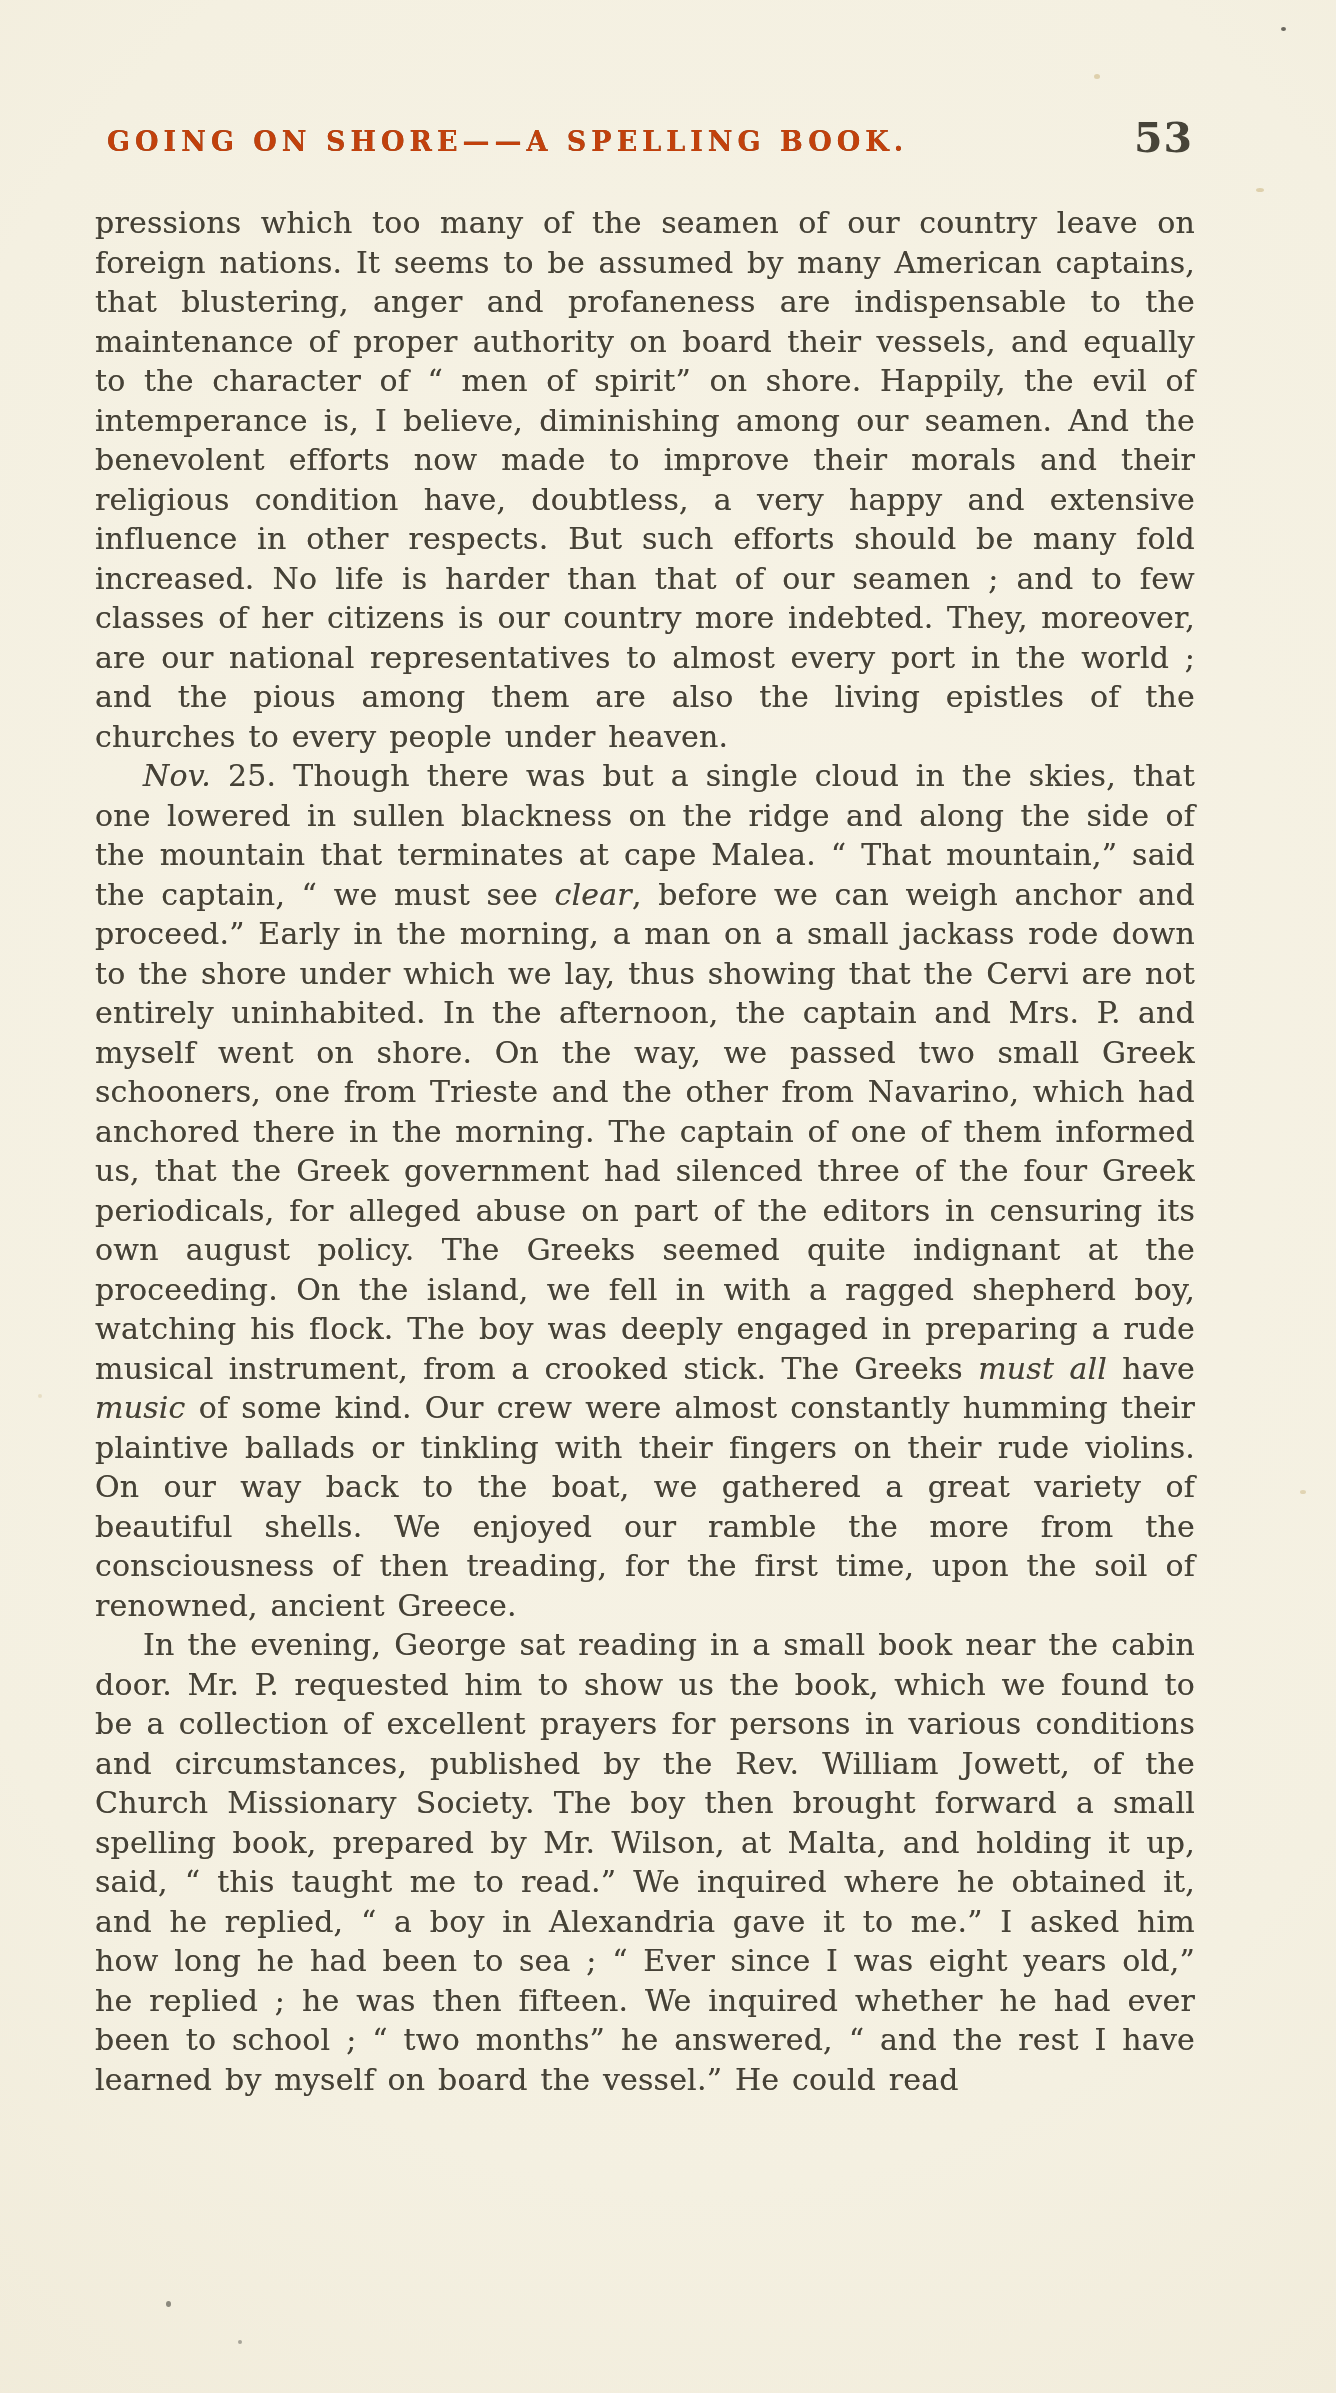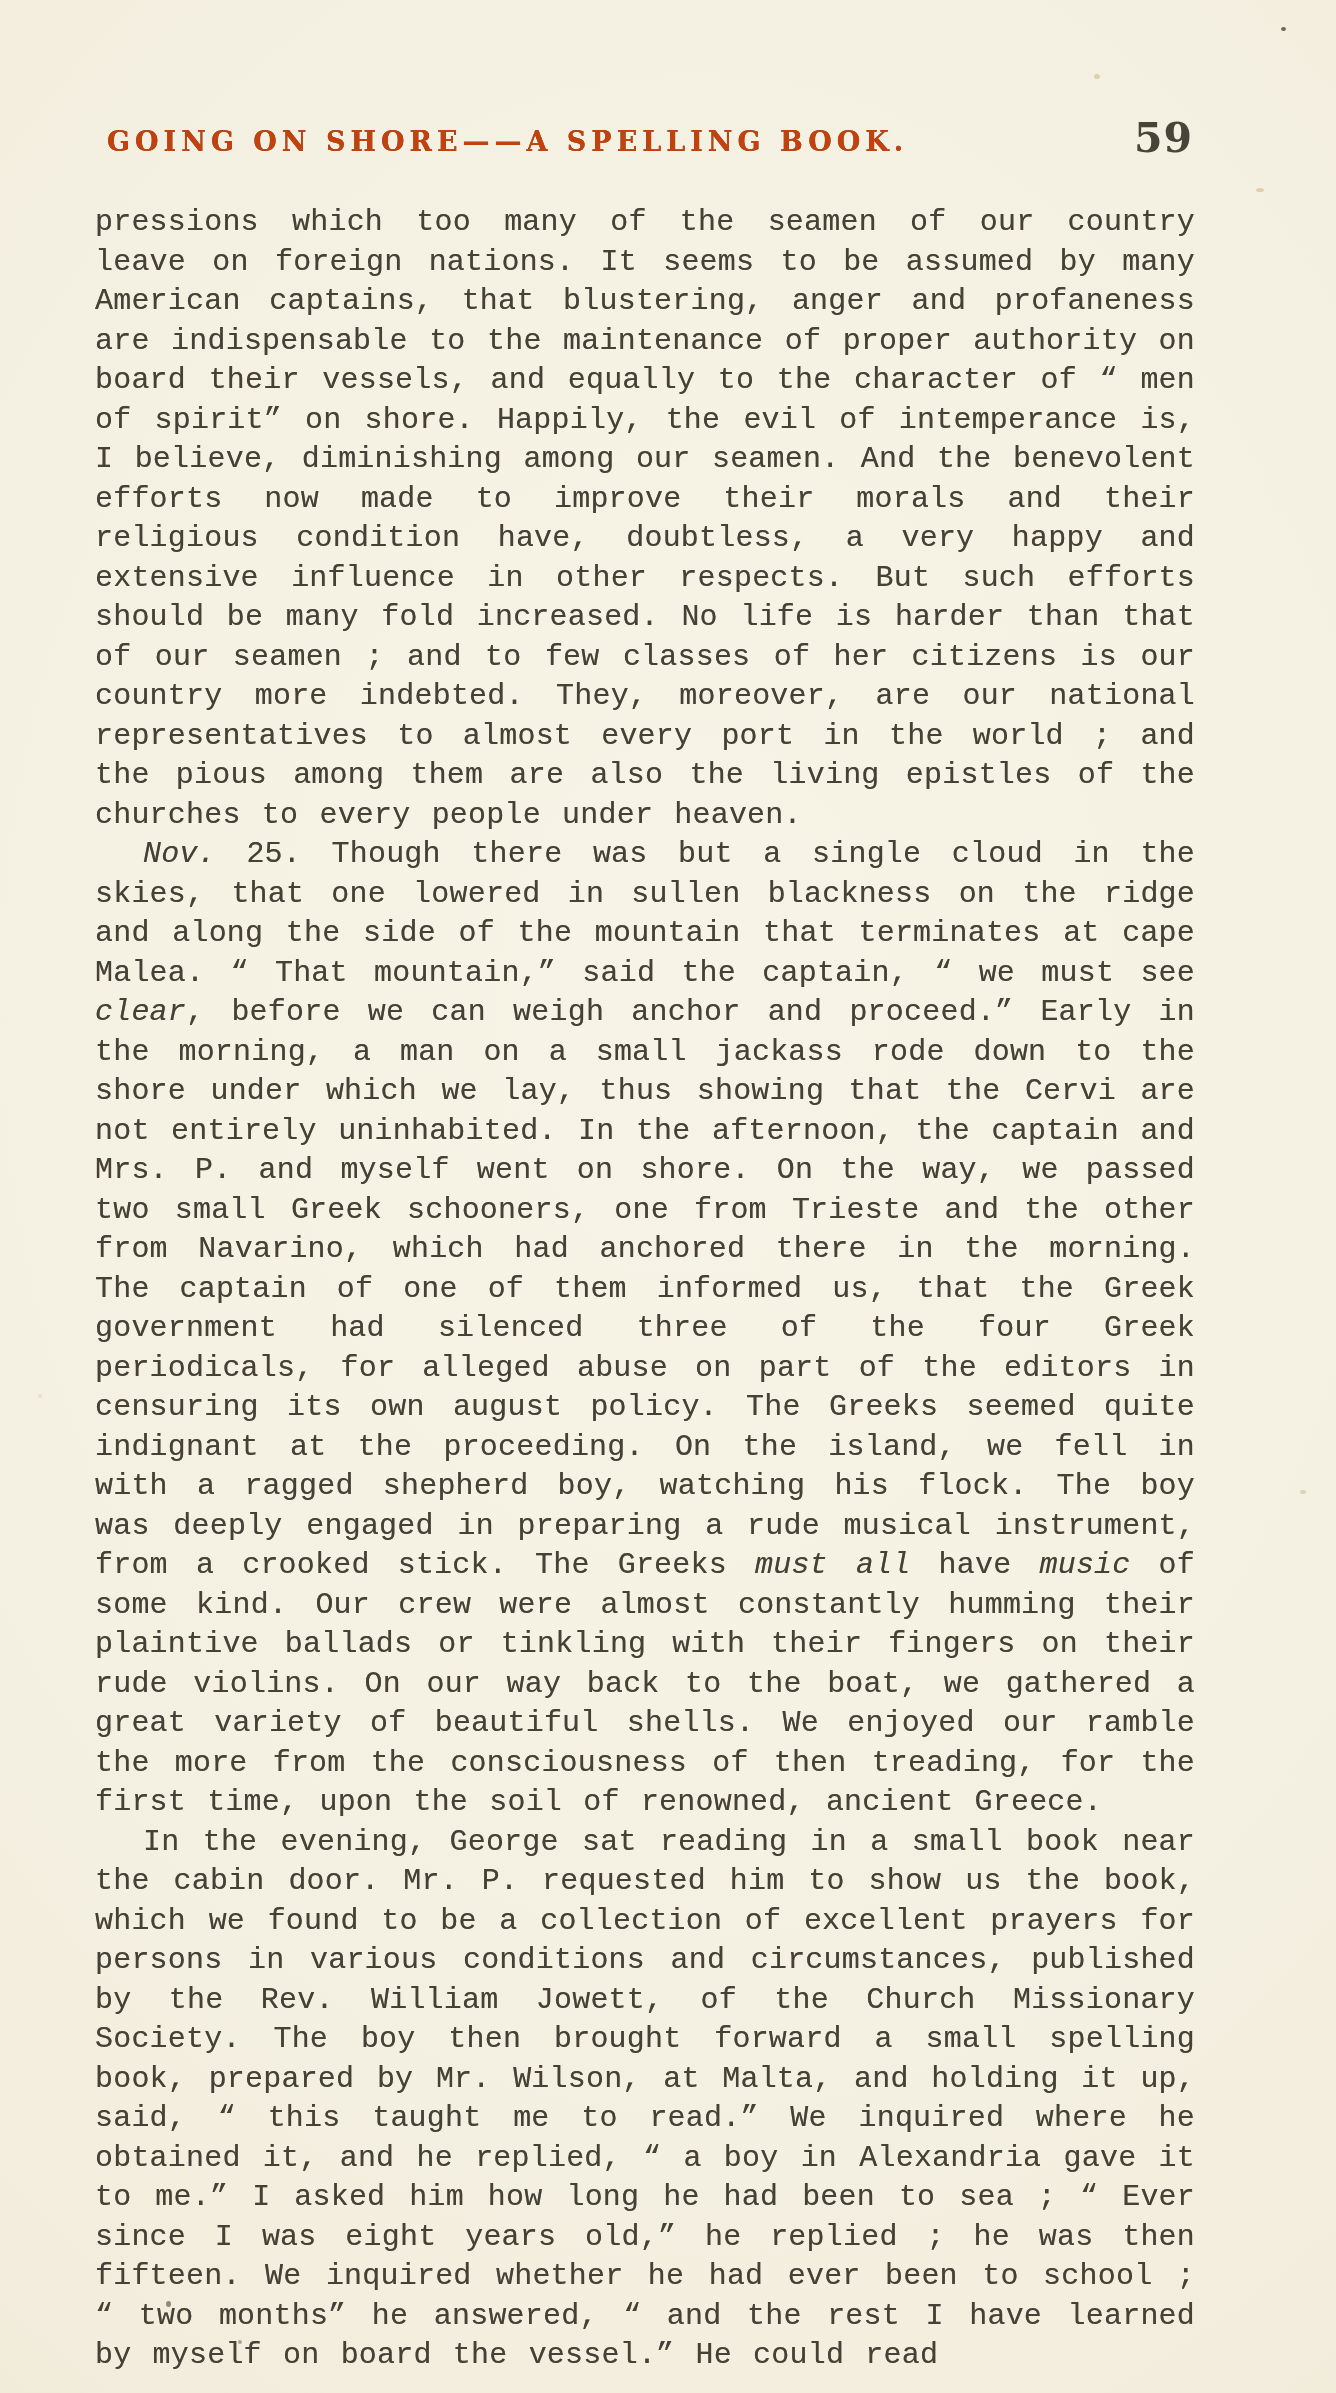--- a/index.html
+++ b/index.html
@@ -65,21 +65,20 @@
     text-align: justify;
     word-spacing: 3px;
     letter-spacing: 0.2px;
     hyphens: auto;
     -webkit-hyphens: auto;
     text-shadow: 0 0 0.5px rgba(70, 66, 55, 0.55);
   }
   .page-body p {
     margin: 0;
     padding: 0;
-    font-family: Liberation Mono, monospace;
   }
   .page-body p.indent {
     text-indent: 48px;
   }
   .italic {
     font-style: italic;
     margin-top: 46px;
   }
 
   
@@ -97,21 +96,21 @@
   .s6 { left: 1300px; top: 1490px; width: 6px; height: 4px; opacity: .7; }
   .s7 { left: 38px;   top: 1394px; width: 4px; height: 4px; opacity: .45; }
 </style>
 </head>
 <body>
 
 <div class="scan-page">
 
   <div class="running-head">
     <div class="head-title">GOING ON SHORE——A SPELLING BOOK.</div>
-    <div class="page-number">59</div>
+    <div class="page-number">53</div>
   </div>
 
   <div class="page-body">
       <p class=""><span>pressions which too many of the seamen of our country leave on foreign nations.  It seems to be assumed by many American captains, that blustering, anger and profaneness are indispensable to the maintenance of proper authority on board their vessels, and equally to the character of “ men of spirit” on shore.  Happily, the evil of intemperance is, I believe, diminishing among our seamen.  And the benevolent efforts now made to improve their morals and their religious condition have, doubtless, a very happy and extensive influence in other respects.  But such efforts should be many fold increased.  No life is harder than that of our seamen ; and to few classes of her citizens is our country more indebted.  They, moreover, are our national representatives to almost every port in the world ; and the pious among them are also the living epistles of the churches to every people under heaven.</span></p>
       <p class="indent"><span class="italic">Nov.</span><span> 25.  Though there was but a single cloud in the skies, that one lowered in sullen blackness on the ridge and along the side of the mountain that terminates at cape Malea.  “ That mountain,” said the captain, “ we must see </span><span class="italic">clear</span><span>, before we can weigh anchor and proceed.”  Early in the morning, a man on a small jackass rode down to the shore under which we lay, thus showing that the Cervi are not entirely uninhabited.  In the afternoon, the captain and Mrs. P. and myself went on shore.  On the way, we passed two small Greek schooners, one from Trieste and the other from Navarino, which had anchored there in the morning.  The captain of one of them informed us, that the Greek government had silenced three of the four Greek periodicals, for alleged abuse on part of the editors in censuring its own august policy.  The Greeks seemed quite indignant at the proceeding.  On the island, we fell in with a ragged shepherd boy, watching his flock.  The boy was deeply engaged in preparing a rude musical instrument, from a crooked stick.  The Greeks </span><span class="italic">must all</span><span> have </span><span class="italic">music</span><span> of some kind.  Our crew were almost constantly humming their plaintive ballads or tinkling with their fingers on their rude violins.  On our way back to the boat, we gathered a great variety of beautiful shells.  We enjoyed our ramble the more from the consciousness of then treading, for the first time, upon the soil of renowned, ancient Greece.</span></p>
       <p class="indent"><span>In the evening, George sat reading in a small book near the cabin door.  Mr. P. requested him to show us the book, which we found to be a collection of excellent prayers for persons in various conditions and circumstances, published by the Rev. William Jowett, of the Church Missionary Society.  The boy then brought forward a small spelling book, prepared by Mr. Wilson, at Malta, and holding it up, said, “ this taught me to read.”  We inquired where he obtained it, and he replied, “ a boy in Alexandria gave it to me.”  I asked him how long he had been to sea ; “ Ever since I was eight years old,” he replied ; he was then fifteen.  We inquired whether he had ever been to school ; “ two months” he answered, “ and the rest I have learned by myself on board the vessel.”  He could read</span></p>
     </div>
 
   <div class="speck dark s1"></div>
   <div class="speck tan s2"></div>

